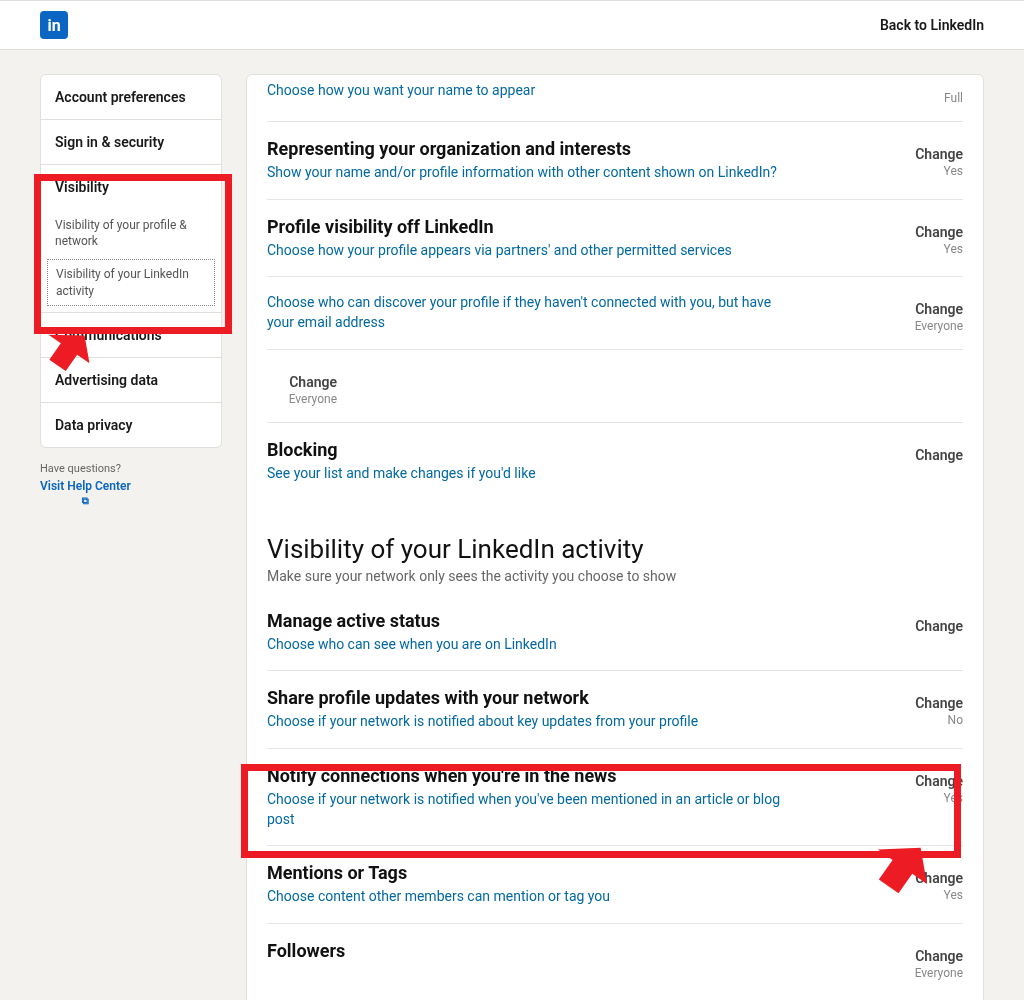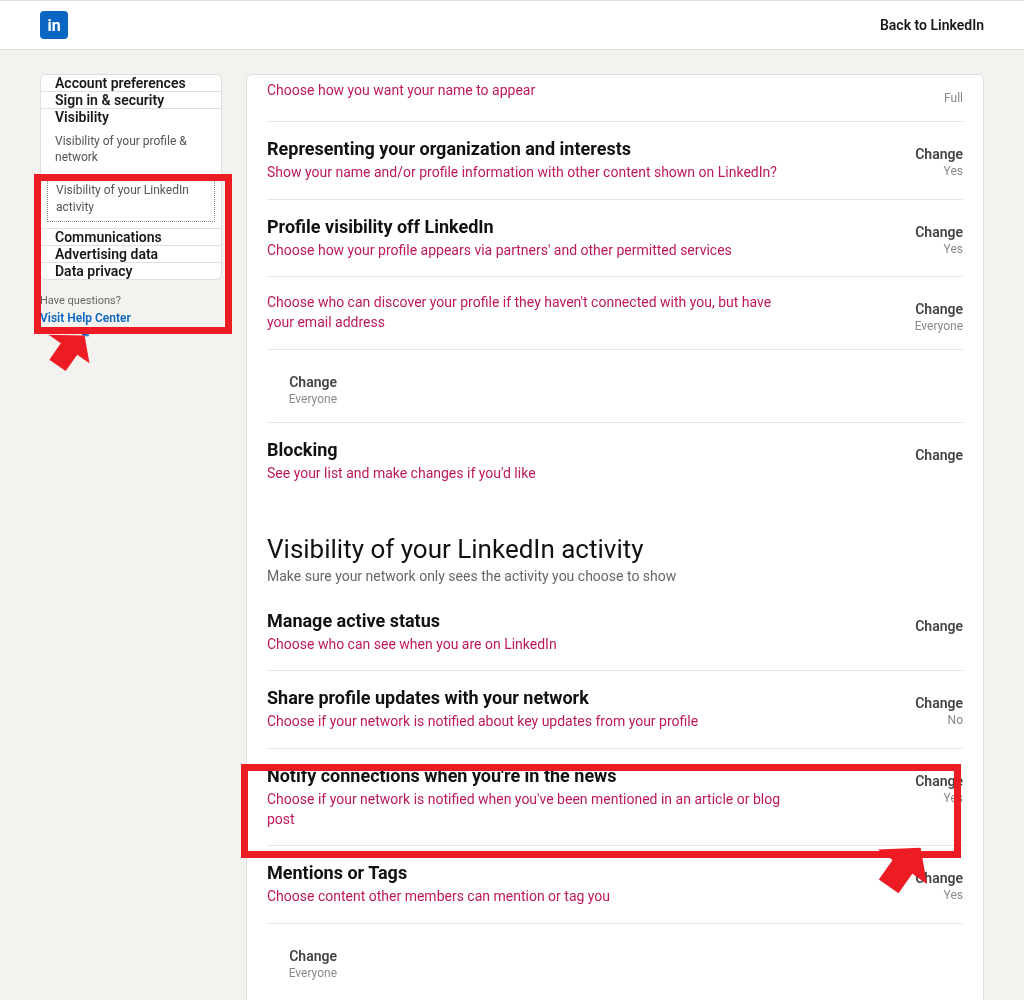--- a/index.html
+++ b/index.html
@@ -41,21 +41,21 @@
     position: relative;
   }
   .side-card {
     background: #fff;
     border: 1px solid #e0dfdc;
     border-radius: 6px;
     overflow: visible;
     position: relative;
   }
   .side-item {
-    padding: 0 14px;
+    padding: 14px 14px;
     font-size: 14px;
     font-weight: 600;
     border-bottom: 1px solid #e0dfdc;
     cursor: pointer;
   }
   .side-item:last-child { border-bottom: none; }
   .side-sub {
     padding: 8px 14px;
     font-size: 12px;
     color: #555;
@@ -108,21 +108,21 @@
   .setting-row.no-border { border-bottom: none; }
   .setting-left { flex: 1; max-width: 520px; }
   .setting-title {
     font-size: 18px;
     font-weight: 700;
     color: #111;
     margin-bottom: 4px;
   }
   .setting-desc {
     font-size: 14px;
-    color: #be185d;
+    color: #0369a1;
     line-height: 1.4;
   }
   .setting-right {
     text-align: right;
     min-width: 70px;
     margin-top: 8px;
   }
   .change-link {
     font-size: 14px;
     font-weight: 600;
@@ -297,20 +297,24 @@
         <div class="setting-title">Mentions or Tags</div>
         <div class="setting-desc">Choose content other members can mention or tag you</div>
       </div>
       <div class="setting-right">
         <span class="change-link">Change</span>
         <span class="setting-value">Yes</span>
       </div>
     </div>
 
     <div class="setting-row no-border">
+      <div class="setting-left">
+        <div class="setting-title">Followers</div>
+
+      </div>
       <div class="setting-right">
         <span class="change-link">Change</span>
         <span class="setting-value">Everyone</span>
       </div>
     </div>
 
     <div class="hl-box" style="left:-6px; top:689px; width:720px; height:94px;"></div>
     <div class="arrow" style="left:600px; top:758px;">
       <svg width="90" height="90" viewBox="0 0 90 90">
         <polygon points="60,8 86,34 68,34 68,58 44,58 44,34 26,34" transform="rotate(35 56 33)" fill="#ed1c24"></polygon>

